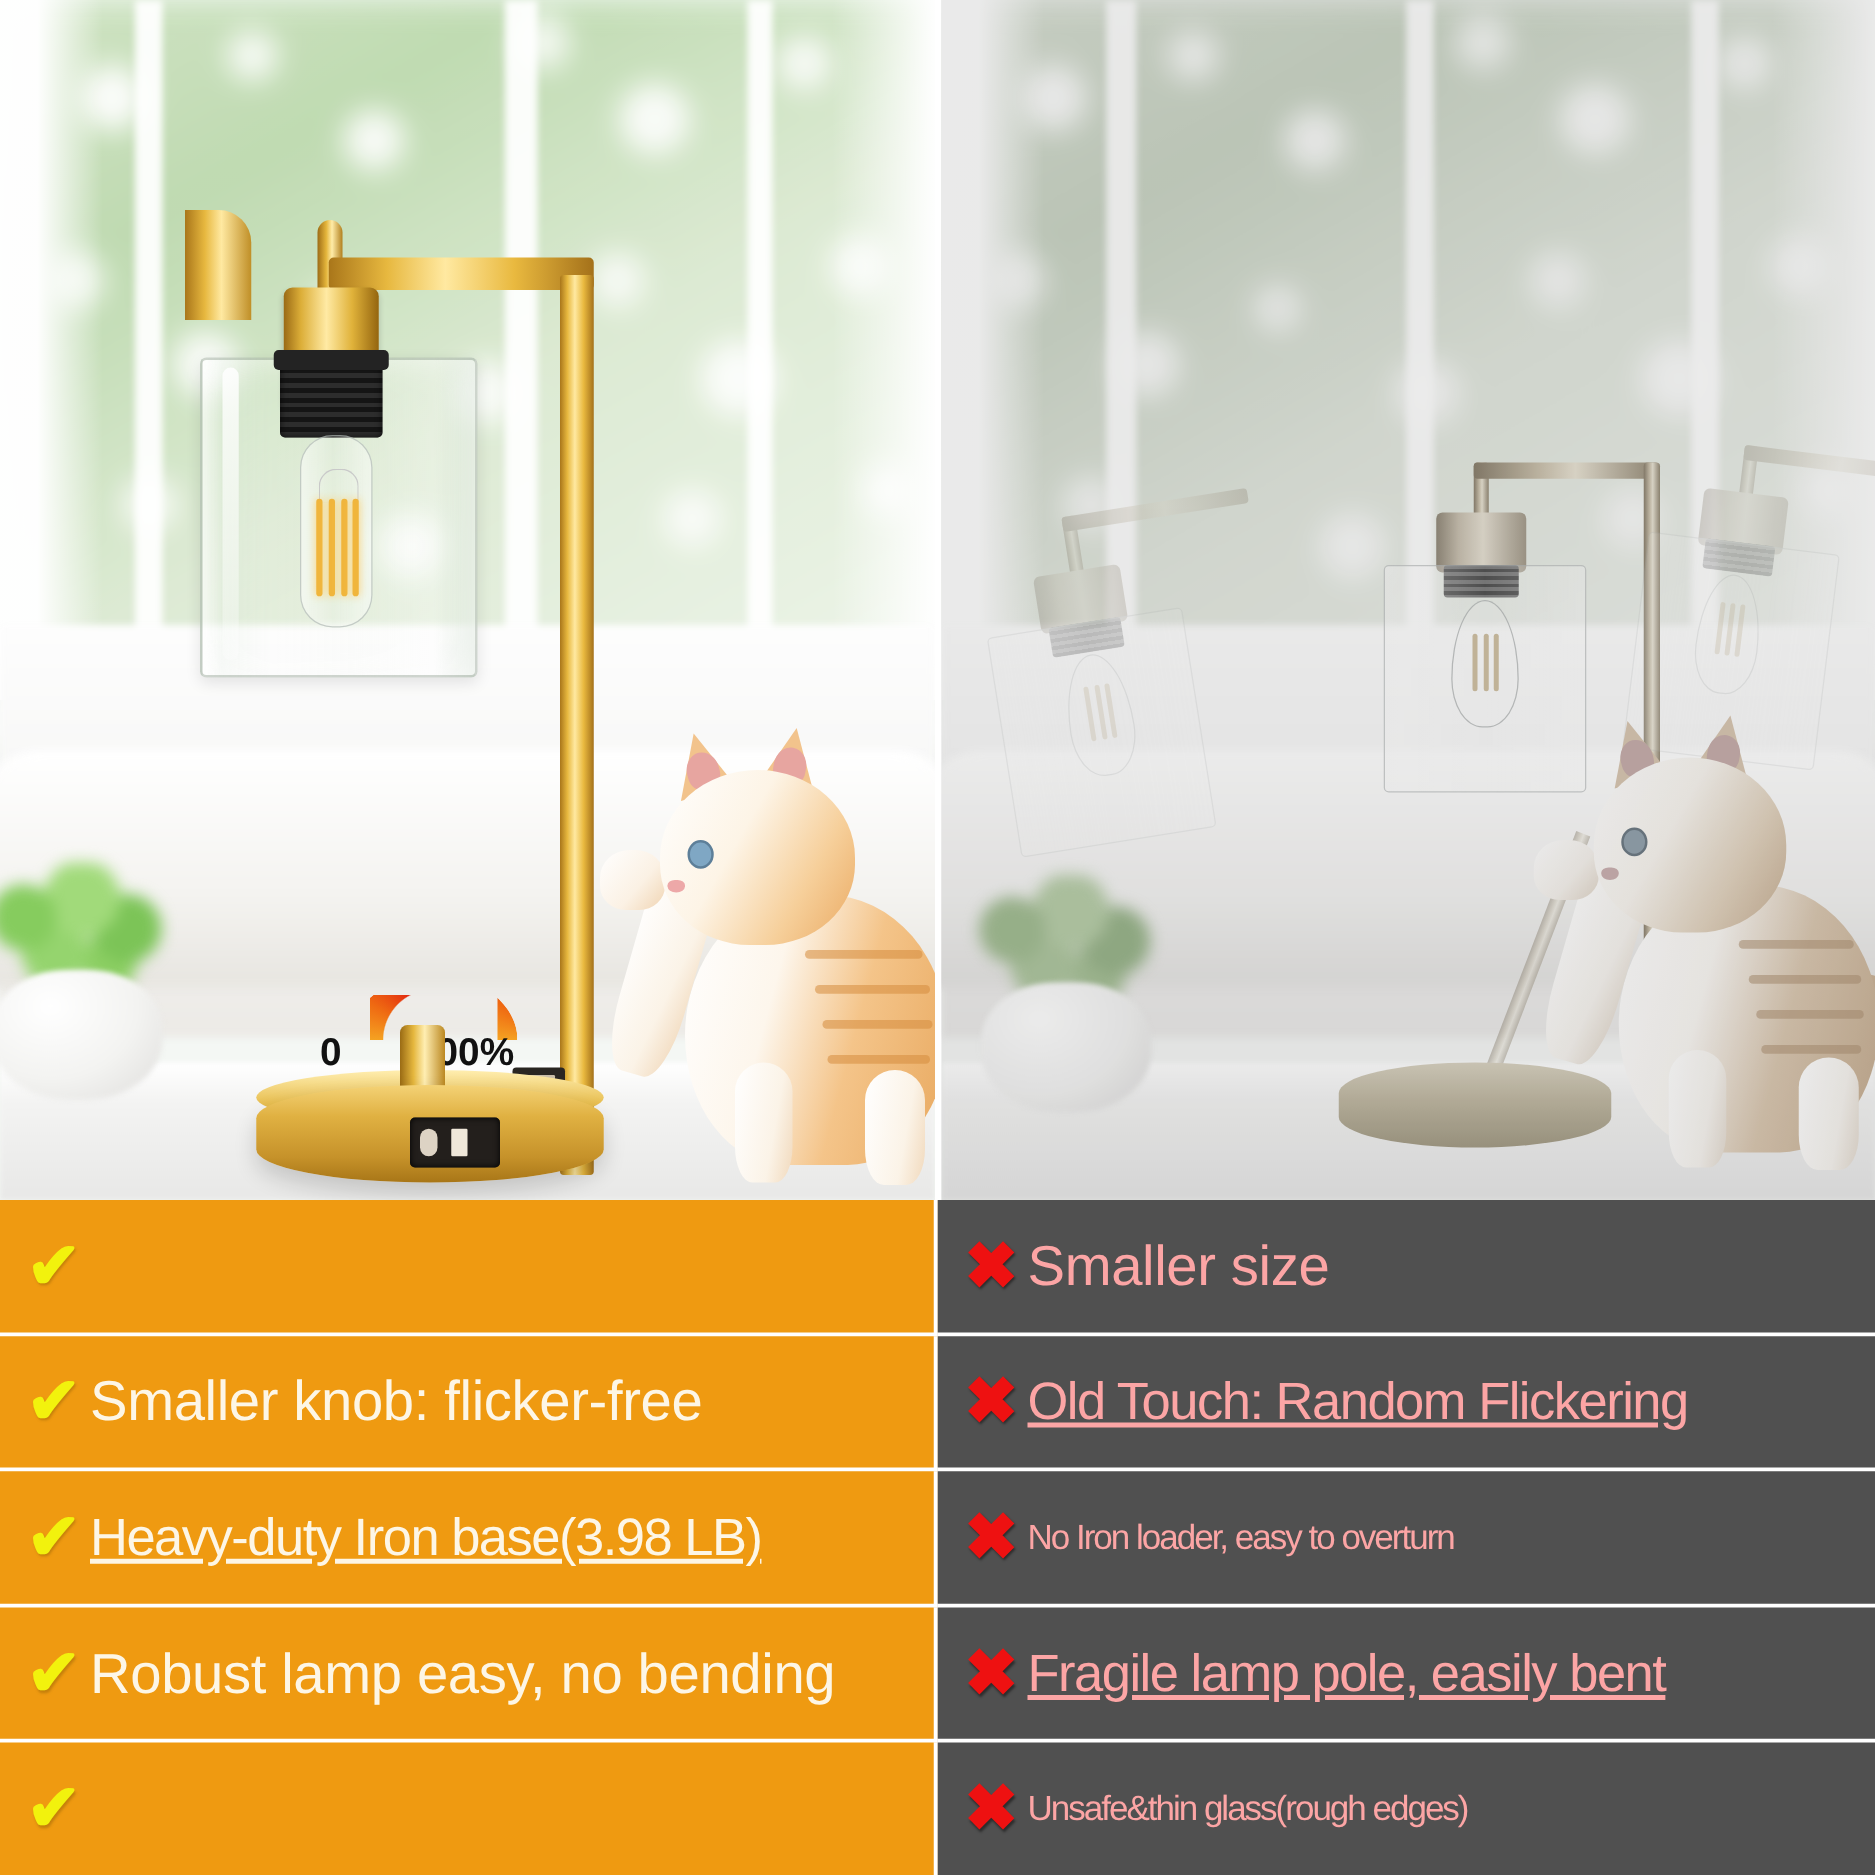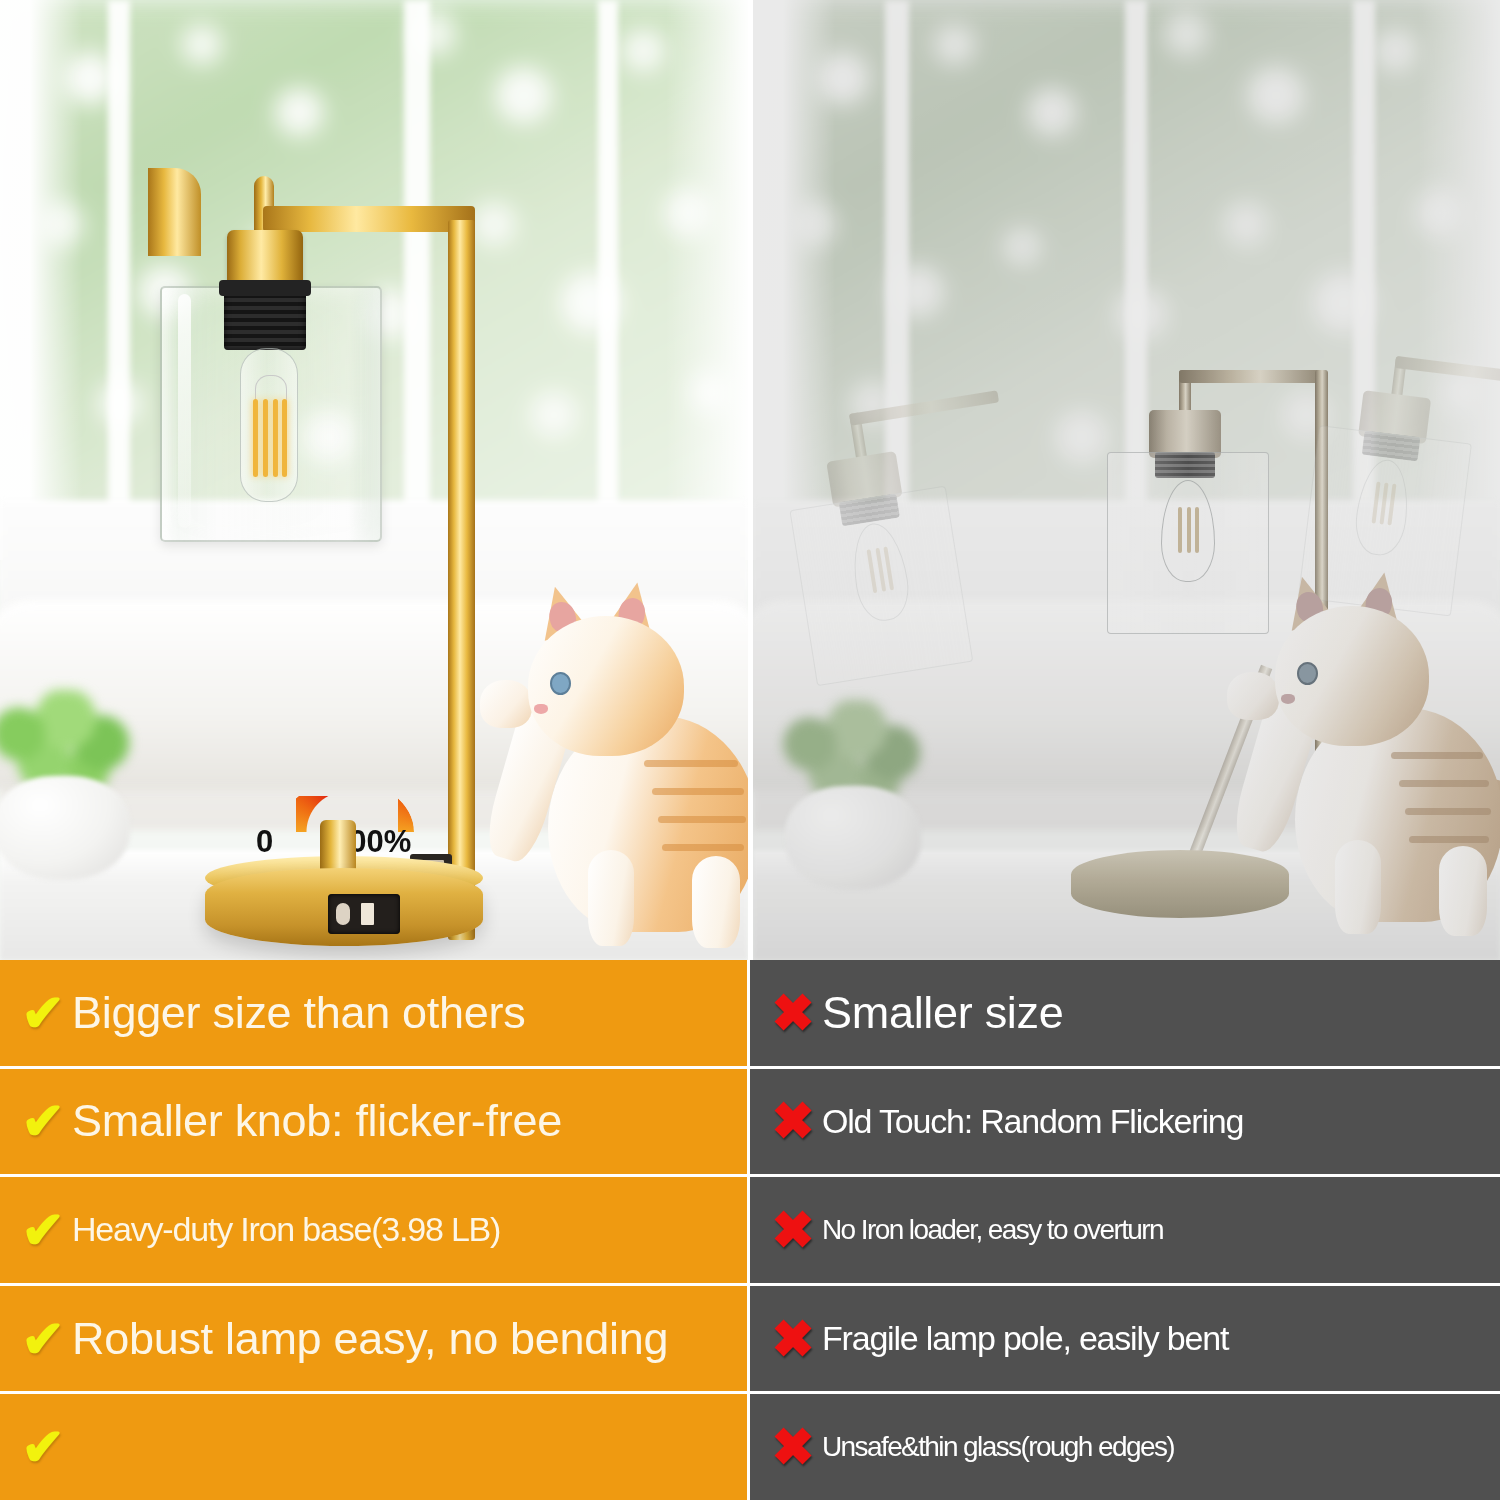--- a/index.html
+++ b/index.html
@@ -185,22 +185,22 @@
   .col-pro{background:#ef9a11;}
   .col-con{background:#505050;}
   .row{flex:1;display:flex;align-items:center;position:relative;
        border-bottom:3px solid #ffffff;box-sizing:border-box;padding-left:14px;}
   .row:last-child{border-bottom:none;}
   .col-pro .row{border-right:3px solid #ffffff;}
   .mark{flex:0 0 auto;width:58px;text-align:center;font-size:52px;line-height:1;font-weight:700;}
   .mark-ok{color:#f2f20d;text-shadow:1px 2px 2px rgba(120,80,0,.35);}
   .mark-no{color:#ee1111;text-shadow:1px 2px 2px rgba(0,0,0,.45);}
   .rowtext{font-size:45px;font-weight:400;color:#fdf6e6;letter-spacing:-.3px;white-space:nowrap;}
-  .col-con .rowtext{color:#ffffff;}
-  .fit-sm .rowtext{font-size:34px;letter-spacing:-1.2px;}
+  .col-con .rowtext{color:#fca5a5;}
+  .fit-sm .rowtext{font-size:42px;letter-spacing:-1.2px;text-decoration:underline;}
   .fit-xs .rowtext{font-size:28px;letter-spacing:-1.6px;}
 </style>
 </head>
 <body>
 
 <div id="page">
 
   <div class="photos">
 
     <div class="photo photo-left">
@@ -370,21 +370,20 @@
       </div>
     </div>
   </div>
 
 
   <div class="table-wrap">
 
     <div class="col col-pro">
       <div class="row">
         <span class="mark mark-ok">✔</span>
-        <span class="rowtext">Bigger size than others</span>
       </div>
       <div class="row">
         <span class="mark mark-ok">✔</span>
         <span class="rowtext">Smaller knob: flicker-free</span>
       </div>
       <div class="row fit-sm">
         <span class="mark mark-ok">✔</span>
         <span class="rowtext">Heavy-duty Iron base(3.98 LB)</span>
       </div>
       <div class="row">

